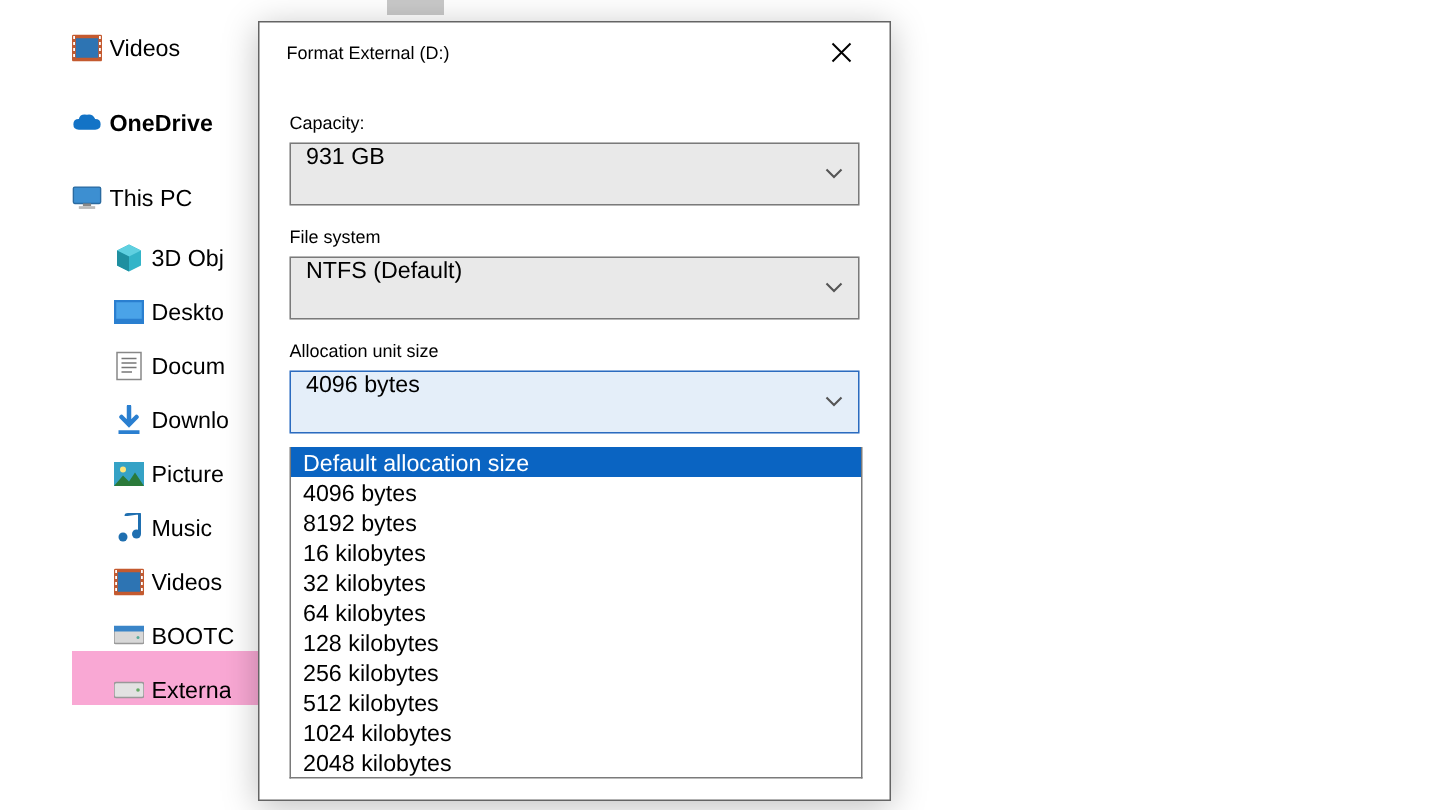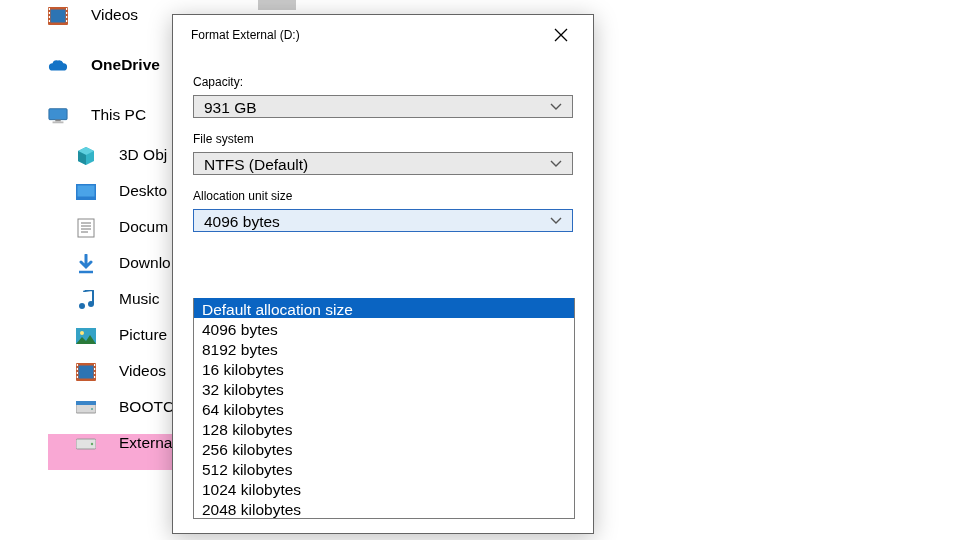--- a/index.html
+++ b/index.html
@@ -1,31 +1,31 @@
 <!DOCTYPE html>
 <html><head>
 <meta charset="utf-8">
 <style>
   html,body{margin:0;padding:0;width:960px;height:540px;font-family:"Segoe UI",Tahoma,sans-serif;font-size:14.5px;color:#000;background:#fff;overflow:hidden}
   *{box-sizing:border-box}
   
   .tree{position:absolute;left:48px;top:0;width:200px;padding-top:6px}
-  .tree-item{display:flex;align-items:flex-start;height:36px;gap:23px;padding-left:0}
+  .tree-item{display:flex;align-items:flex-end;height:36px;gap:5px;padding-left:0}
   .tree-item.indent{padding-left:28px}
   .tree-item.sel{background:#f9a8d4}
   .tree-item .lbl{font-size:15.5px;white-space:nowrap;overflow:hidden}
   .ico{width:20px;height:20px;display:flex;align-items:center;justify-content:center;flex:none}
   
   .dialog{position:absolute;left:172px;top:14px;width:422px;height:520px;background:#fff;border:1px solid #646464;box-shadow:0 4px 22px rgba(0,0,0,.25)}
   .dlg-head{display:flex;align-items:center;justify-content:space-between;height:40px;padding:0 12px 0 18px}
   .dlg-title{font-size:12px}
   .close-btn{width:40px;height:32px;display:flex;align-items:center;justify-content:center;font-size:16px}
   .dlg-body{padding:6px 20px 0 20px}
   .field-label{font-size:12px;margin-top:14px;margin-bottom:6px}
-  .combo{position:relative;width:100%;height:23px;border:1px solid #7a7a7a;background:#e9e9e9;display:flex;align-items:flex-end;padding:0 10px;font-size:15.5px}
+  .combo{position:relative;width:100%;height:42px;border:1px solid #7a7a7a;background:#e9e9e9;display:flex;align-items:flex-start;padding:0 10px;font-size:15.5px}
   .combo .chev{position:absolute;right:10px;top:50%;transform:translateY(-50%);font-size:12px;color:#555}
   .combo.open{background:#e4eef9;border-color:#2b6bbf}
   .dropdown{position:absolute;left:20px;top:283px;width:382px;background:#fff;border:1px solid #7a7a7a;border-top:none;z-index:5}
   .dd-item{height:20px;padding:0 8px;font-size:15.5px;line-height:23px;white-space:nowrap;overflow:hidden}
   .dd-item.hl{background:#0a64c2;color:#fff}
   
   .ribbon-hint{position:absolute;left:258px;top:0;width:38px;height:10px;background:#c9c9c9}
 </style>
 </head>
 <body>
@@ -103,37 +103,37 @@
       <span class="ico">
         <svg width="18" height="20" viewBox="0 0 18 20">
           <path d="M9 1 L9 12 M4 8 L9 13 L14 8" stroke="#2a7fd0" stroke-width="3" fill="none" stroke-linecap="round"></path>
           <line x1="2" y1="18" x2="16" y2="18" stroke="#2a7fd0" stroke-width="2.5"></line>
         </svg>
       </span>
       <span class="lbl">Downlo</span>
     </div>
     <div class="tree-item indent">
       <span class="ico">
+        <svg width="20" height="16" viewBox="0 0 20 16">
+          <rect x="0" y="0" width="20" height="16" fill="#35a2c6"></rect>
+          <circle cx="6" cy="5" r="2" fill="#ffe57a"></circle>
+          <path d="M0 16 L6 9 L10 13 L14 7 L20 16 Z" fill="#2a7a3a"></path>
+        </svg>
+      </span>
+      <span class="lbl">Picture</span>
+    </div>
+    <div class="tree-item indent">
+      <span class="ico">
         <svg width="16" height="20" viewBox="0 0 16 20">
           <path d="M6 2 Q6 1 7 1 L14 0 Q15 0 15 1 L15 14" stroke="#1f6fb0" stroke-width="2" fill="none"></path>
           <circle cx="4" cy="16" r="3" fill="#1f6fb0"></circle>
           <circle cx="13" cy="14" r="3" fill="#1f6fb0"></circle>
         </svg>
       </span>
       <span class="lbl">Music</span>
-    </div>
-    <div class="tree-item indent">
-      <span class="ico">
-        <svg width="20" height="16" viewBox="0 0 20 16">
-          <rect x="0" y="0" width="20" height="16" fill="#35a2c6"></rect>
-          <circle cx="6" cy="5" r="2" fill="#ffe57a"></circle>
-          <path d="M0 16 L6 9 L10 13 L14 7 L20 16 Z" fill="#2a7a3a"></path>
-        </svg>
-      </span>
-      <span class="lbl">Picture</span>
     </div>
     <div class="tree-item indent">
       <span class="ico">
         <svg width="20" height="18" viewBox="0 0 20 18">
           <rect x="0" y="0" width="20" height="18" rx="1" fill="#c45a2f"></rect>
           <rect x="2.5" y="2.5" width="15" height="13" fill="#2d74b3"></rect>
           <rect x="0.8" y="1" width="1.2" height="2" fill="#fff"></rect>
           <rect x="0.8" y="5" width="1.2" height="2" fill="#fff"></rect>
           <rect x="0.8" y="9" width="1.2" height="2" fill="#fff"></rect>
           <rect x="0.8" y="13" width="1.2" height="2" fill="#fff"></rect>

